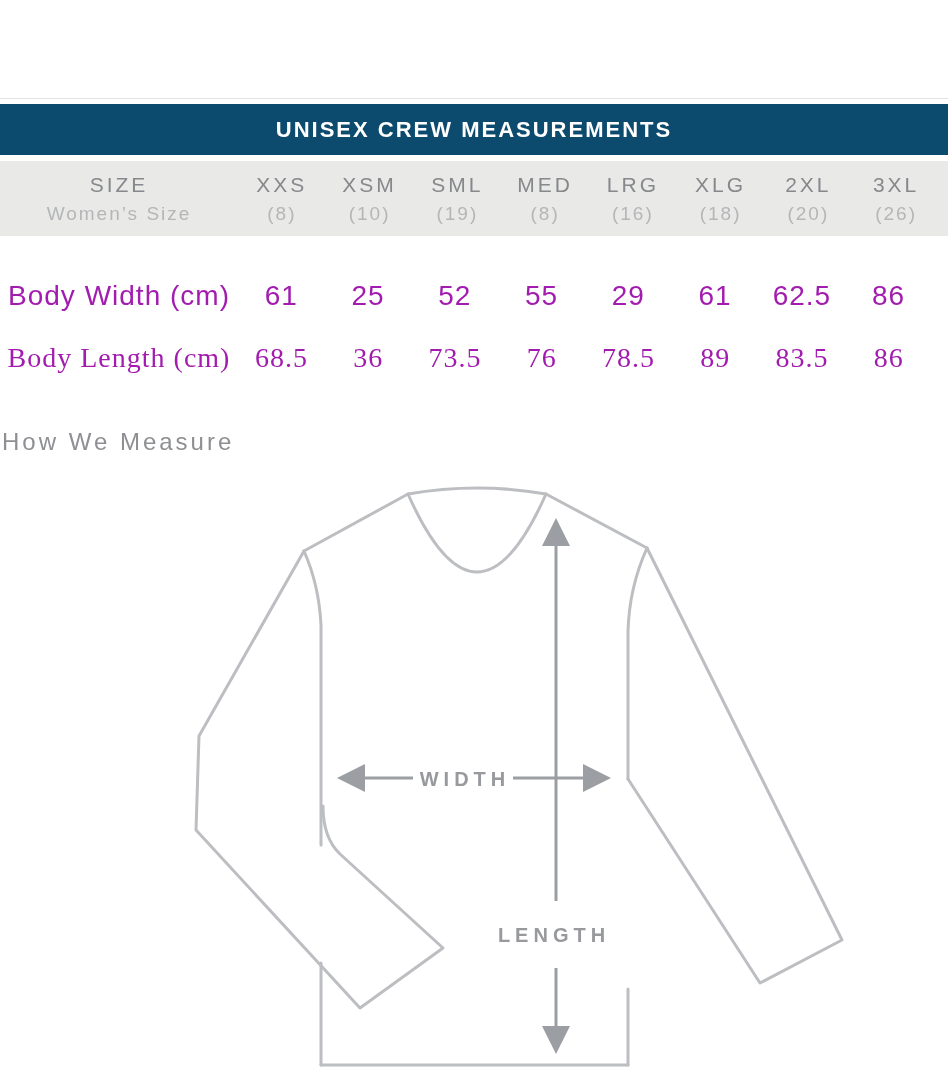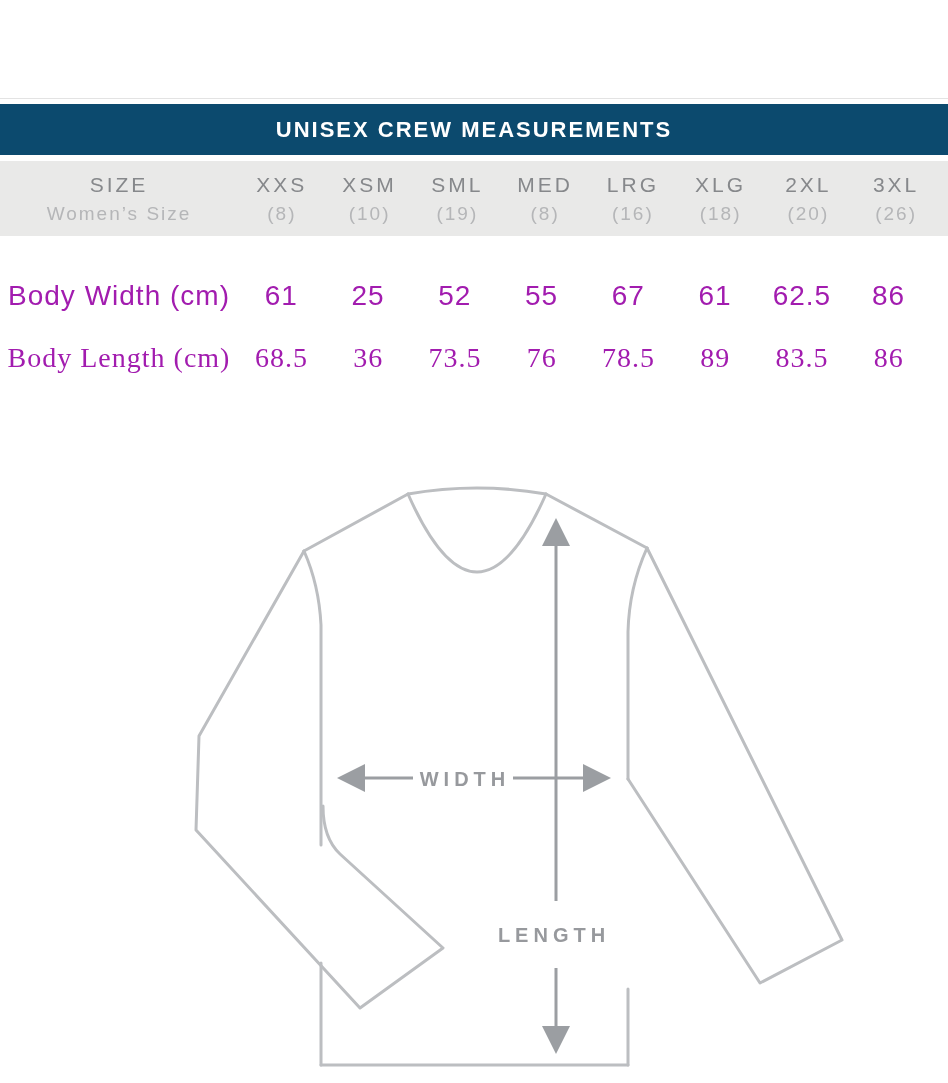--- a/index.html
+++ b/index.html
@@ -64,41 +64,42 @@
     </div>
   </div>
 
   <div class="data-row row-width">
     <div class="grid">
       <div>Body Width (cm)</div>
       <div>61</div>
       <div>25</div>
       <div>52</div>
       <div>55</div>
-      <div>67</div>
+      <div>29</div>
       <div>61</div>
       <div>62.5</div>
       <div>86</div>
     </div>
   </div>
 
   <div class="data-row row-length">
     <div class="grid">
       <div>Body Length (cm)</div>
       <div>68.5</div>
       <div>36</div>
       <div>73.5</div>
       <div>76</div>
       <div>78.5</div>
       <div>89</div>
       <div>83.5</div>
       <div>86</div>
     </div>
   </div>
 
+  <div class="section-heading">How We Measure</div>
 
   <svg class="diagram" viewBox="0 460 948 623">
 
     <path class="shirt" d="M 408 494 Q 477 482 546 494"></path>
     <path class="shirt" d="M 408 494 Q 477 650 546 494"></path>
     <path class="shirt" d="M 408 494 L 304 551"></path>
     <path class="shirt" d="M 546 494 L 647 548"></path>
     <path class="shirt" d="M 304 551 Q 319 585 321 625 L 321 845 M 321 963 L 321 1065"></path>
     <path class="shirt" d="M 647 548 Q 629 588 628 632 L 628 779 M 628 989 L 628 1065"></path>
     <path class="shirt" d="M 321 1065 L 628 1065"></path>

